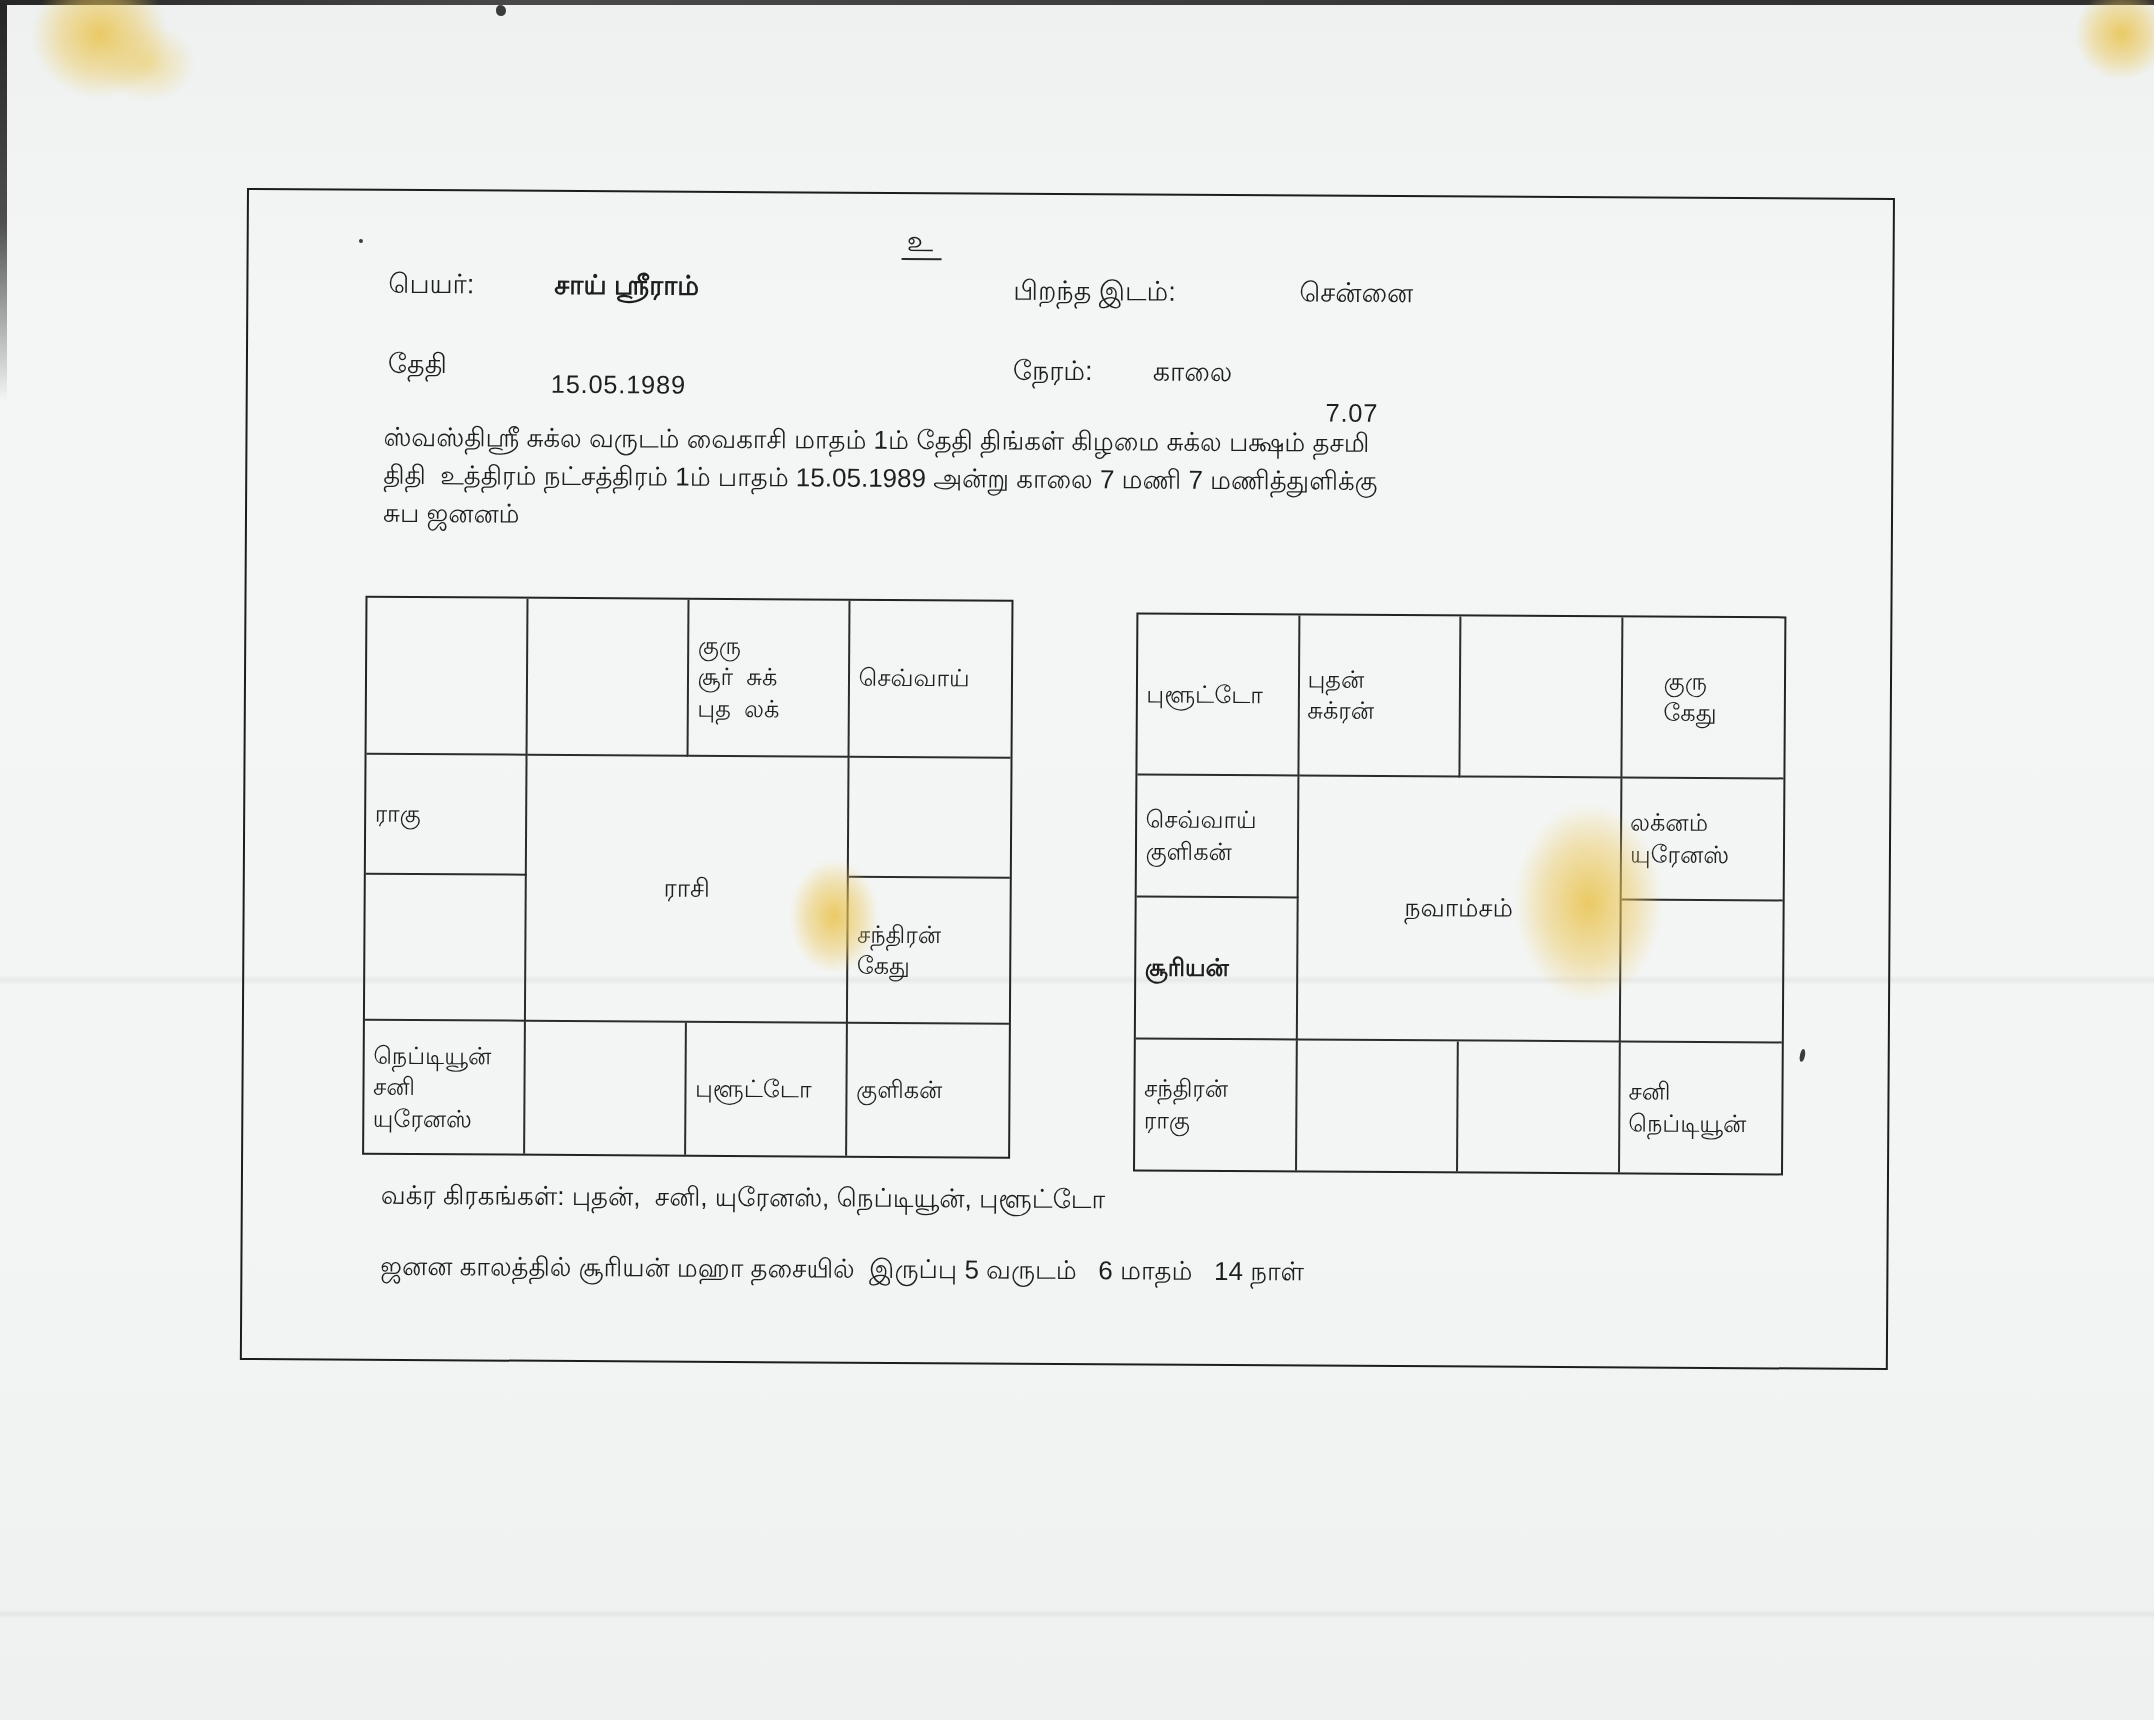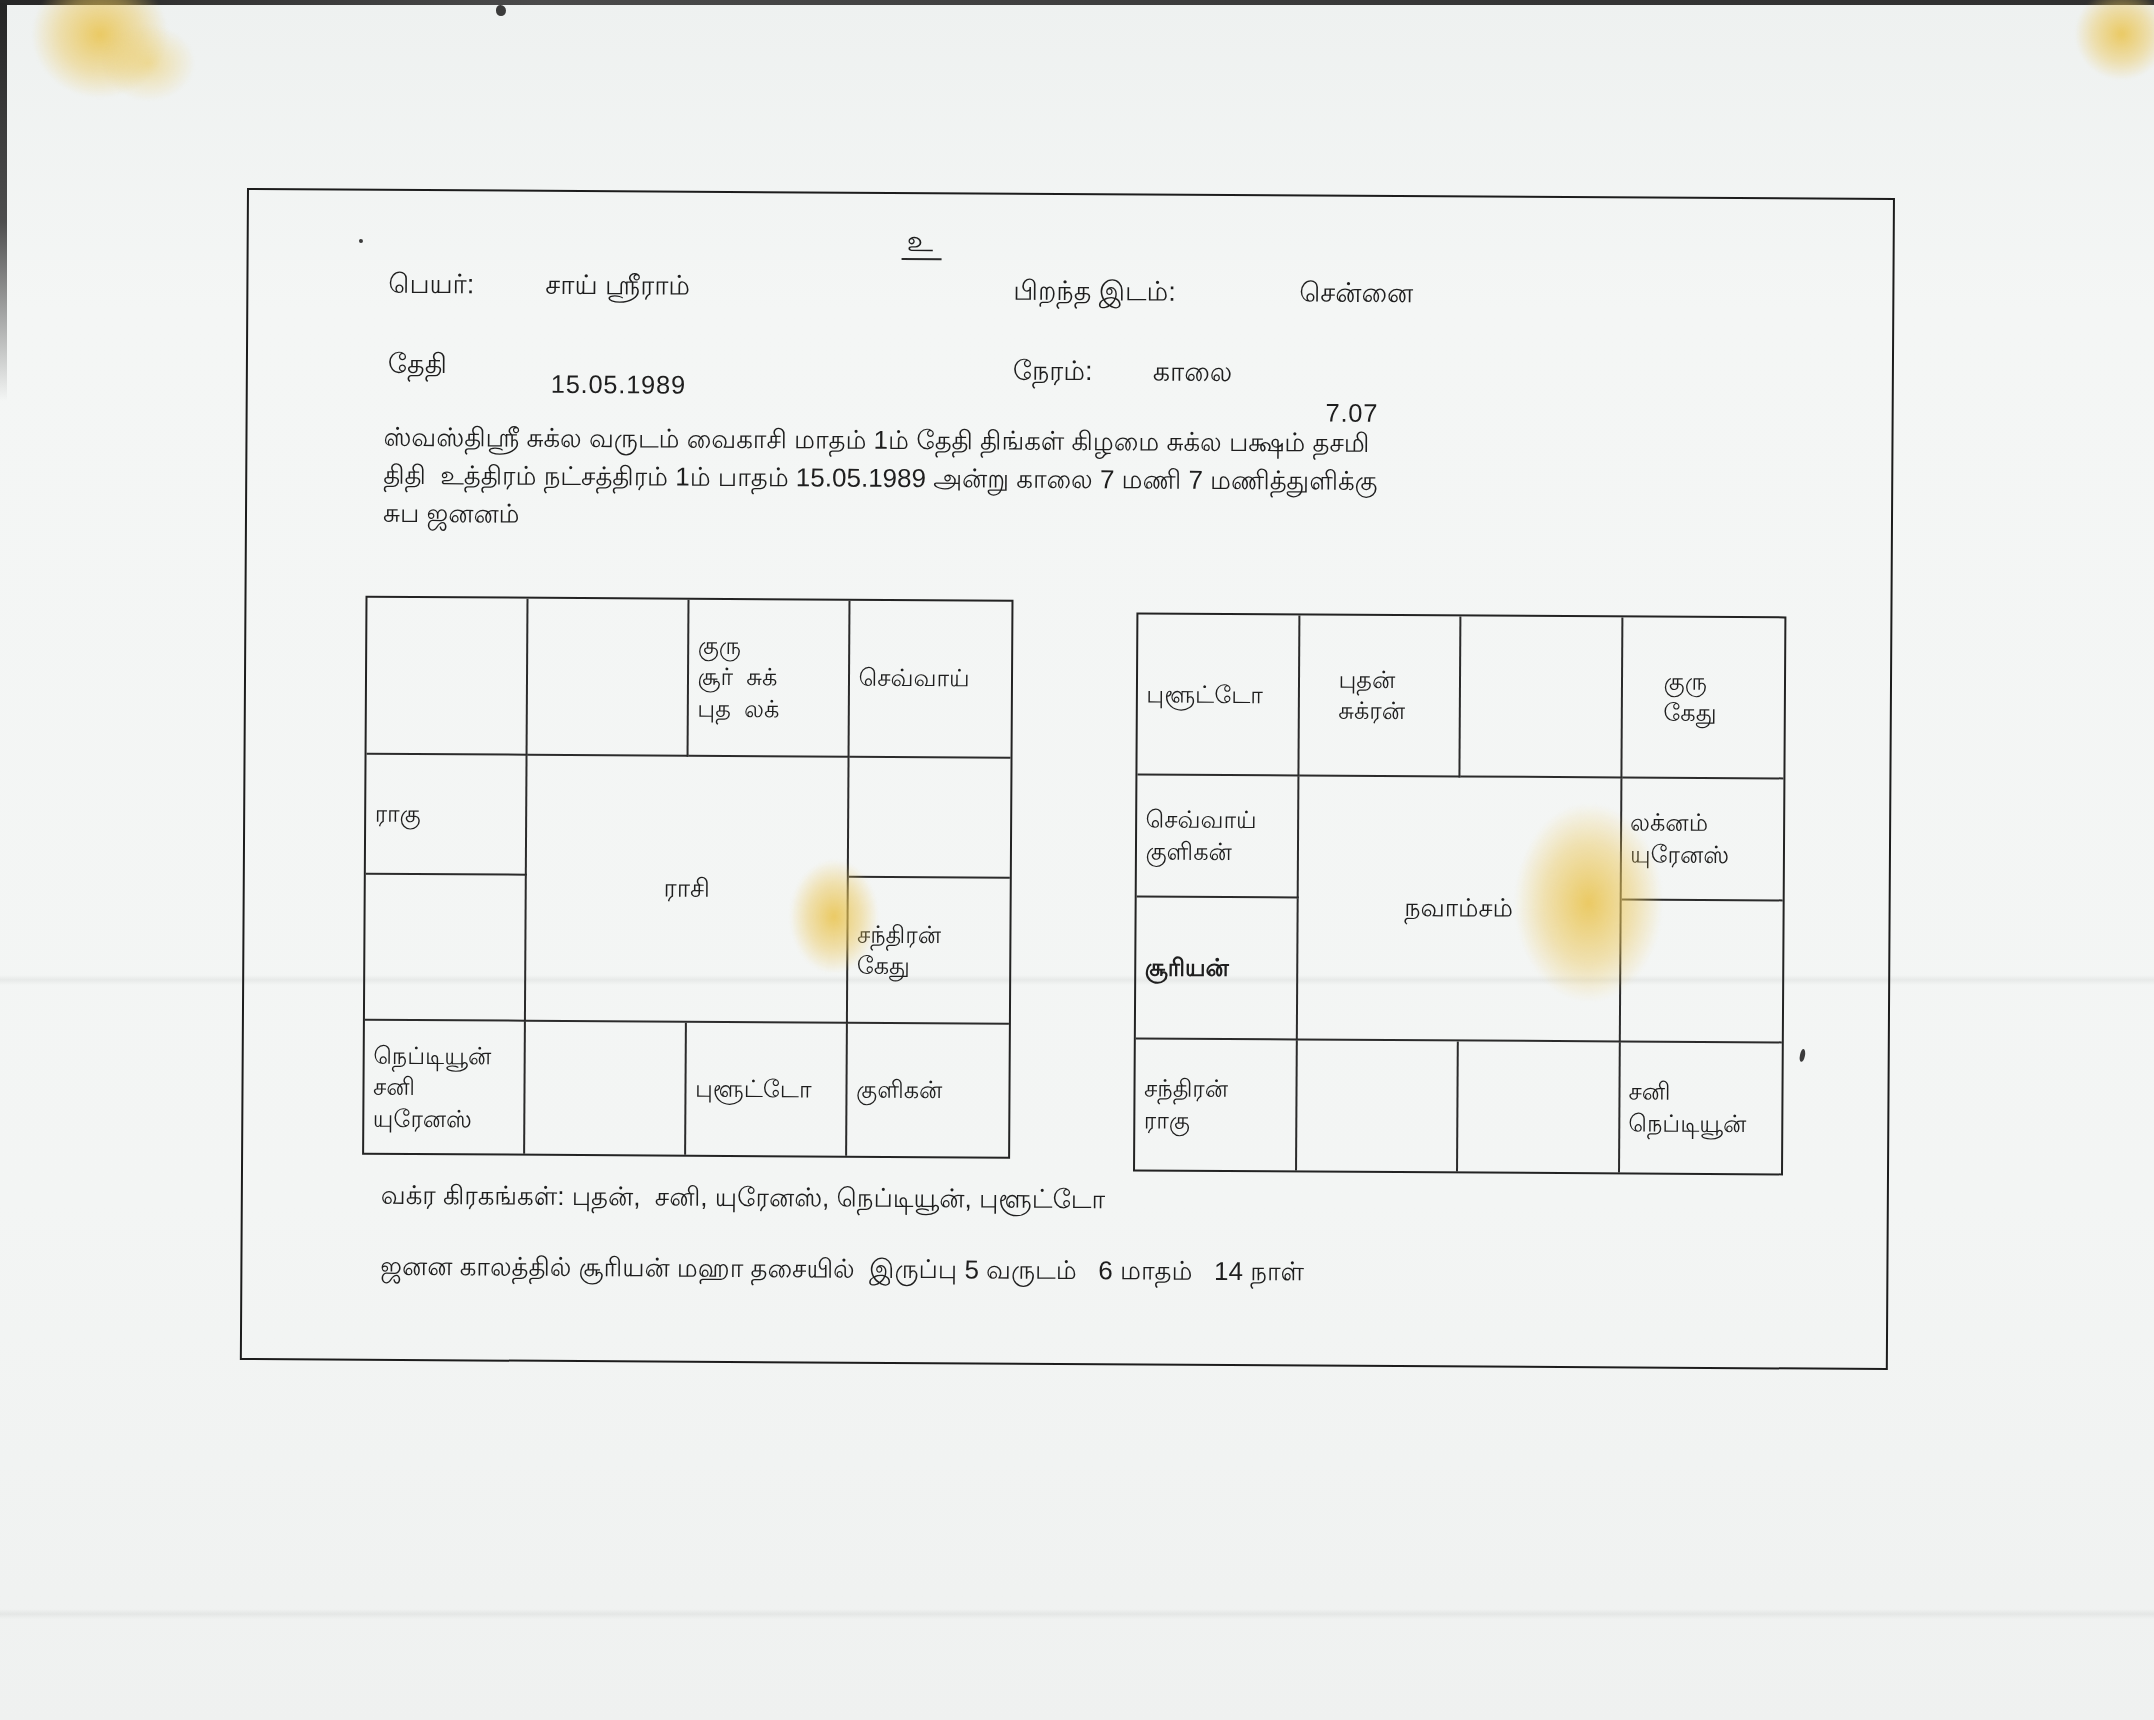--- a/index.html
+++ b/index.html
@@ -54,21 +54,21 @@
 <div class="abs speck" style="left:1800px;top:1049px;width:5.1px;height:12.7px;transform:rotate(12deg);"></div>
 <div class="abs speck" style="left:359px;top:239px;width:4.2px;height:4.2px;"></div>
 <div class="abs crease" style="top:975px;"></div>
 <div class="abs crease" style="top:1609px;"></div>
 
 <div class="abs" id="sheet">
 
   <div class="abs" id="auspicious-mark">உ</div>
 
   <span class="abs hlabel" style="left:140px;top:78px;">பெயர்:</span>
-  <span class="abs hvalue" style="left:297px;top:78px;">சாய் ஸ்ரீராம்</span>
+  <span class="abs hvalue" style="left:306px;top:78px;font-weight:bold;">சாய் ஸ்ரீராம்</span>
   <span class="abs hlabel" style="left:765px;top:81px;">பிறந்த இடம்:</span>
   <span class="abs hvalue" style="left:1051px;top:81px;">சென்னை</span>
 
   <span class="abs hlabel" style="left:140px;top:158px;text-align:center;">தேதி</span>
   <span class="abs hnum" style="left:303px;top:178px;">15.05.1989</span>
   <span class="abs hlabel" style="left:765px;top:161px;">நேரம்:</span>
   <span class="abs hvalue" style="left:905px;top:161px;">காலை</span>
   <span class="abs hnum" style="left:1078px;top:164px;margin-top:38px;">7.07</span>
 
   <div class="abs" style="left:136px;top:227px;width:1509px;">
@@ -99,21 +99,21 @@
     <div class="cell bR" style="grid-area:4/1;">நெப்டியூன்
 சனி
 யுரேனஸ்</div>
     <div class="cell bR" style="grid-area:4/2;"></div>
     <div class="cell bR" style="grid-area:4/3;">புளூட்டோ</div>
     <div class="cell" style="grid-area:4/4;">குளிகன்</div>
   </div>
 
   <div class="abs chart" id="navamsam-chart">
     <div class="cell bR bB" style="grid-area:1/1;">புளூட்டோ</div>
-    <div class="cell bR bB" style="grid-area:1/2;padding-left:39px;">புதன்
+    <div class="cell bR bB" style="grid-area:1/2;padding-left:8px;">புதன்
 சுக்ரன்</div>
     <div class="cell bR bB" style="grid-area:1/3;"></div>
     <div class="cell bB" style="grid-area:1/4;padding-left:41px;">குரு
 கேது</div>
 
     <div class="cell bR bB" style="grid-area:2/1;">செவ்வாய்
 குளிகன்</div>
     <div class="cell bR bB center-cell" style="grid-area:2/2/4/4;">
       <div class="center-stain stain y1" style="width:148px;height:199px;left:216px;top:25.4px;"></div>
       <span class="center-label">நவாம்சம்</span>

